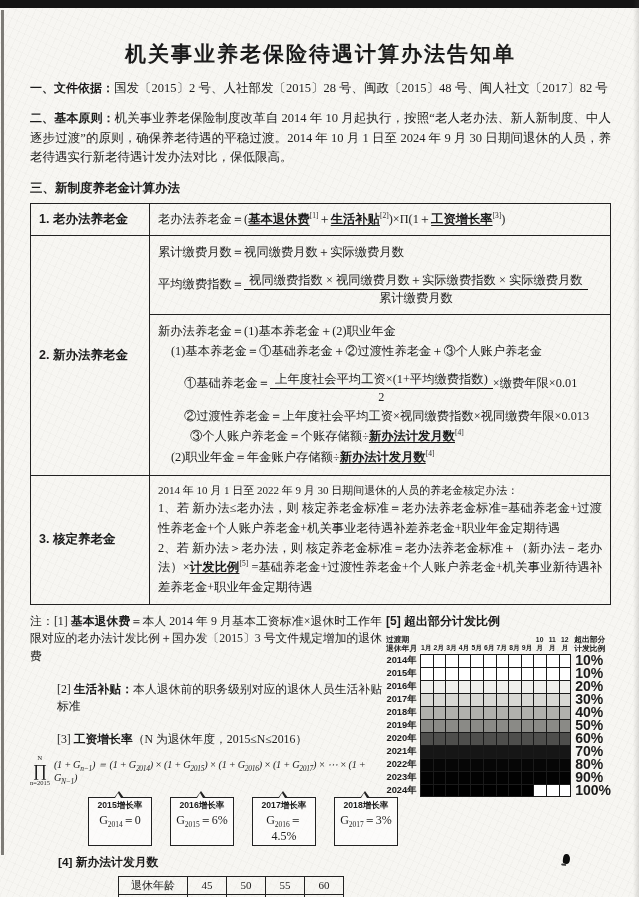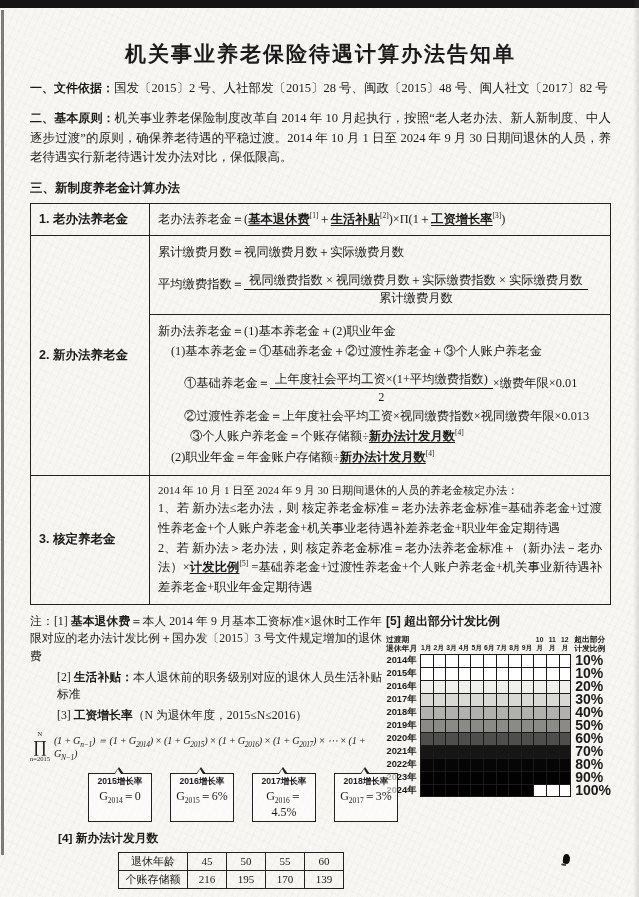--- a/index.html
+++ b/index.html
@@ -43,21 +43,21 @@
   .ind3{padding-left:32px;}
   .fline{margin:1px 0;}
 
   .row3txt{font-size:11.6px;line-height:1.68;text-align:justify;}
   .row3txt .intro{font-size:11px;}
 
   .notes{display:flex;margin-top:8px;}
   .notes-left{width:352px;flex:none;}
   .notes-right{flex:1;padding-left:4px;}
   .note-line{font-size:11.8px;line-height:1.5;text-align:justify;}
-  .note-line.ind{padding-left:27px;margin-top:3px;}
+  .note-line.ind{padding-left:27px;margin-top:15px;}
 
   .prod-formula{display:flex;align-items:center;margin-top:6px;font-size:10.3px;}
   .prod-sym{display:flex;flex-direction:column;align-items:center;line-height:1;margin-right:4px;}
   .prod-sym .lim{font-size:6.5px;}
   .prod-sym .pi{font-size:17px;margin:1px 0;}
   .prod-body{font-style:italic;letter-spacing:-0.3px;}
 
   .growth-boxes{display:flex;gap:18px;margin:10px 0 0 58px;}
   .gbox{position:relative;border:1.5px solid #222;background:rgba(255,255,255,.6);
         padding:2px 5px 1px;text-align:center;min-width:52px;}
@@ -141,21 +141,21 @@
             <span>①基础养老金＝</span><span class="frac"><span class="num">上年度社会平均工资×(1+平均缴费指数)</span><span class="den">2</span></span><span>×缴费年限×0.01</span>
           </div>
           <div class="fline ind2">②过渡性养老金＝上年度社会平均工资×视同缴费指数×视同缴费年限×0.013</div>
           <div class="fline ind3"><span>③个人账户养老金＝个账存储额÷</span><span class="rt-bu">新办法计发月数</span><span class="rt-sup">[4]</span></div>
           <div class="fline ind1"><span>(2)职业年金＝年金账户存储额÷</span><span class="rt-bu">新办法计发月数</span><span class="rt-sup">[4]</span></div>
         </td>
       </tr>
       <tr>
         <td class="lbl">3.  核定养老金</td>
         <td class="val row3txt">
-          <div class="intro">2014 年 10 月 1 日至 2024 年 9 月 30 日期间退休的人员的养老金核定办法：</div>
+          <div class="intro">2014 年 10 月 1 日至 2022 年 9 月 30 日期间退休的人员的养老金核定办法：</div>
           <div>1、若 新办法≤老办法，则 核定养老金标准＝老办法养老金标准=基础养老金+过渡性养老金+个人账户养老金+机关事业老待遇补差养老金+职业年金定期待遇</div>
           <div><span>2、若 新办法＞老办法，则 核定养老金标准＝老办法养老金标准＋（新办法－老办法）×</span><span class="rt-bu">计发比例</span><span class="rt-sup">[5]</span><span> =基础养老金+过渡性养老金+个人账户养老金+机关事业新待遇补差养老金+职业年金定期待遇</span></div>
         </td>
       </tr>
     </tbody>
       </table>
 
     <div class="notes">
       <div class="notes-left">
         <div class="note-line"><span>注：[1] </span><span class="rt-b">基本退休费</span><span>＝本人 2014 年 9 月基本工资标准×退休时工作年限对应的老办法计发比例＋国办发〔2015〕3 号文件规定增加的退休费</span></div>

